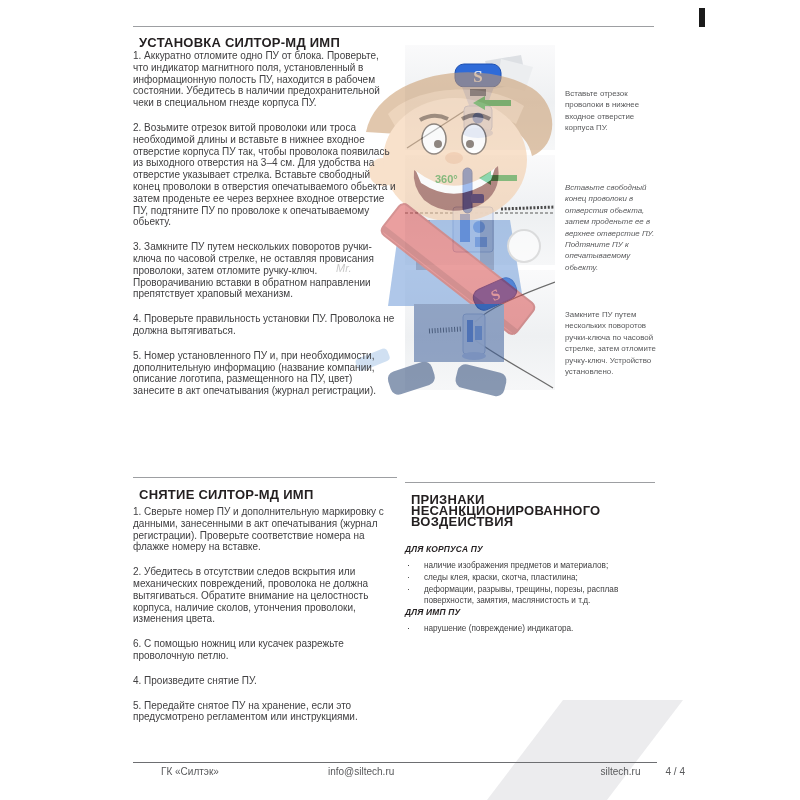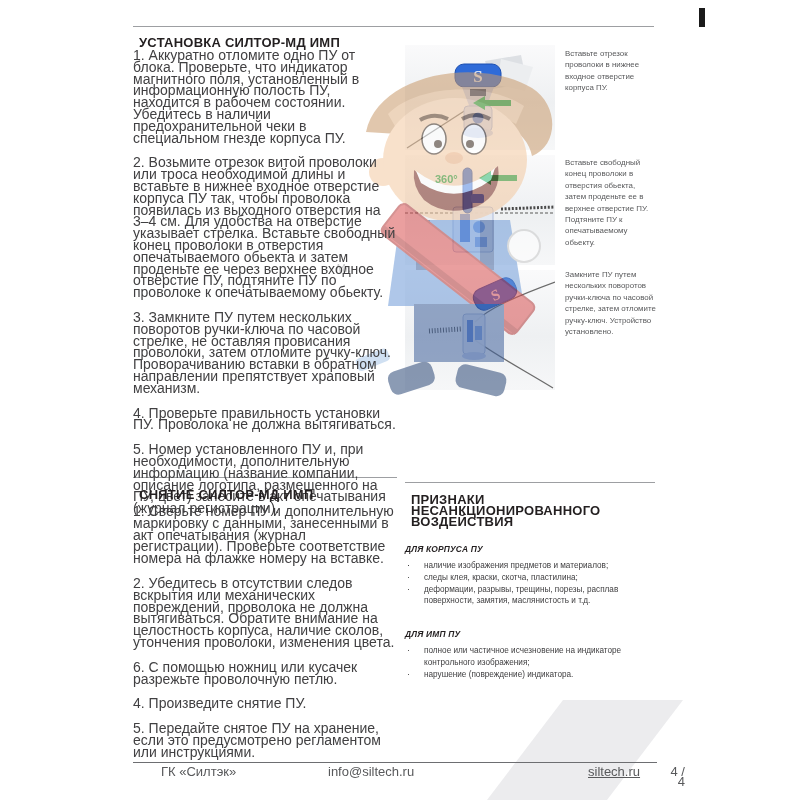--- a/index.html
+++ b/index.html
@@ -12,43 +12,43 @@
   .rule{position:absolute;height:1px;background:#9d9fa2;}
   h2{
     margin:6px;font-size:13px;font-weight:bold;color:#231f20;
     letter-spacing:.25px;line-height:11px;
   }
   h3{
     margin:0;font-size:8.4px;font-weight:bold;color:#231f20;
     letter-spacing:.2px;line-height:11px;font-style:italic;
   }
   .step{
-    margin:0 0 13px 0;font-size:14px;line-height:11.8px;color:#414042;
+    margin:0 0 13px 0;font-size:10px;line-height:11.8px;color:#414042;
   }
   .col-left{left:133px;width:263px;}
   .caption{
     position:absolute;left:565px;width:92px;
-    font-size:7.9px;line-height:11.4px;color:#58595b;
+    font-size:7.9px;line-height:11.4px;color:#58595b;margin-top:40px;
   }
   .photo{
     position:absolute;left:405px;width:150px;
     background:linear-gradient(180deg,#fafafb 0%,#eef0f2 55%,#f6f7f8 100%);
     z-index:0;
   }
   .photo svg{display:block;}
   ul.bul{list-style:none;margin:0;padding:0;}
   ul.bul li{
     position:relative;padding-left:19px;margin:0;
     font-size:8.2px;line-height:11.8px;color:#414042;
   }
   ul.bul li .dot{
     position:absolute;left:2px;top:0;color:#414042;font-size:9px;
   }
   .foot-text{
-    position:absolute;top:767px;font-size:13px;color:#58595b;line-height:10px;
+    position:absolute;top:767px;font-size:10px;color:#58595b;line-height:10px;
     z-index:3;
     padding-left:28px;
   }
   .band{
     position:absolute;left:487px;top:700px;width:196px;height:100px;
     background:#ececee;
     clip-path:polygon(76px 0, 196px 0, 120px 100px, 0 100px);
     z-index:0;
   }
   .mascot{position:absolute;left:328px;top:54px;z-index:1;opacity:.55;pointer-events:none;}
@@ -97,21 +97,21 @@
     <rect x="48" y="52" width="40" height="45" rx="3" fill="#e2e8f3" opacity="0.92" stroke="#aab8d8" stroke-width="1"></rect>
     <rect x="55" y="59" width="10" height="28" fill="#3f6fd0" opacity="0.85"></rect>
     <circle cx="74" cy="72" r="6" fill="#6e97e0" opacity="0.85"></circle>
     <rect x="70" y="82" width="12" height="10" fill="#5c86d6" opacity="0.7"></rect>
     <rect x="58" y="13" width="9" height="45" rx="4.5" fill="#2f6bd8" stroke="#1d4fb0" stroke-width="1"></rect>
     <rect x="66" y="39" width="13" height="9" rx="2" fill="#3f74dd"></rect>
     <text x="30" y="28" font-size="11" font-weight="bold" fill="#00a651">360°</text>
     <polygon points="74,23 86,16 86,20 112,20 112,26 86,26 86,30" fill="#00a651"></polygon>
   </svg>
 </div>
-<div class="caption" style="top:157px;">Вставьте свободный конец проволоки в отверстия обьекта, затем проденьте ее в верхнее отверстие ПУ. Подтяните ПУ к опечатываемому обьекту.</div>
+<div class="caption" style="top:142px;font-style:italic;">Вставьте свободный конец проволоки в отверстия обьекта, затем проденьте ее в верхнее отверстие ПУ. Подтяните ПУ к опечатываемому обьекту.</div>
 
 <div class="photo" style="top:270px;height:120px;">
   <svg width="150" height="120" viewBox="0 0 150 120">
     <path d="M150,12 C112,26 84,38 70,52" stroke="#6b6b6b" stroke-width="1.3" fill="none"></path>
     <path d="M70,70 C92,86 122,102 148,118" stroke="#6b6b6b" stroke-width="1.3" fill="none"></path>
     <line x1="24" y1="61" x2="56" y2="59" stroke="#555555" stroke-width="5" stroke-dasharray="1,1.8"></line>
     <g transform="rotate(-24 90 24)">
       <rect x="68" y="13" width="44" height="22" rx="9" fill="#2f6bd8" stroke="#1d4fb0" stroke-width="1"></rect>
       <text x="90" y="30" font-size="15" font-weight="bold" fill="#e8eefb" text-anchor="middle" font-family="Liberation Serif, serif">S</text>
     </g>
@@ -175,25 +175,25 @@
 <div class="rule" style="left:405px;top:482px;width:250px;"></div>
 <div class="textcol" style="left:405px;top:488px;width:255px;">
   <h2>ПРИЗНАКИ НЕСАНКЦИОНИРОВАННОГО ВОЗДЕЙСТВИЯ</h2>
   <h3 style="margin-top:17px;">ДЛЯ КОРПУСА ПУ</h3>
   <ul class="bul" style="margin-top:5px;">
     <li><span class="dot">·</span></li>
     <li><span class="dot">·</span><span>наличие изображения предметов и материалов;</span></li>
     <li><span class="dot">·</span><span>следы клея, краски, скотча, пластилина;</span></li>
     <li><span class="dot">·</span><span>деформации, разрывы, трещины, порезы, расплав поверхности, замятия, маслянистость и т.д.</span></li>
   </ul>
-  <h3 style="margin-top:22px;">ДЛЯ ИМП ПУ</h3>
+  <h3 style="margin-top:0;">ДЛЯ ИМП ПУ</h3>
   <ul class="bul" style="margin-top:5px;">
-    <li><span class="dot">·</span><span>полное или частичное исчезновение на индикаторе контрольного изображения;</span></li>
+    <li><span class="dot">·</span></li>
     <li><span class="dot">·</span><span>нарушение (повреждение) индикатора.</span></li>
   </ul>
 </div>
 
 <div class="band"></div>
 <div class="rule" style="left:133px;top:762px;width:524px;z-index:3;background:#6d6e71;"></div>
 <div class="foot-text" style="left:133px;">ГК «Силтэк»</div>
 <div class="foot-text" style="left:300px;width:200px;text-align:left;">info@siltech.ru</div>
-<div class="foot-text" style="left:560px;width:65px;text-align:left;text-decoration:underline;">siltech.ru</div>
+<div class="foot-text" style="left:560px;width:65px;text-align:center;">siltech.ru</div>
 <div class="foot-text" style="left:632px;width:25px;text-align:right;">4 / 4</div>
 
 </body></html>

